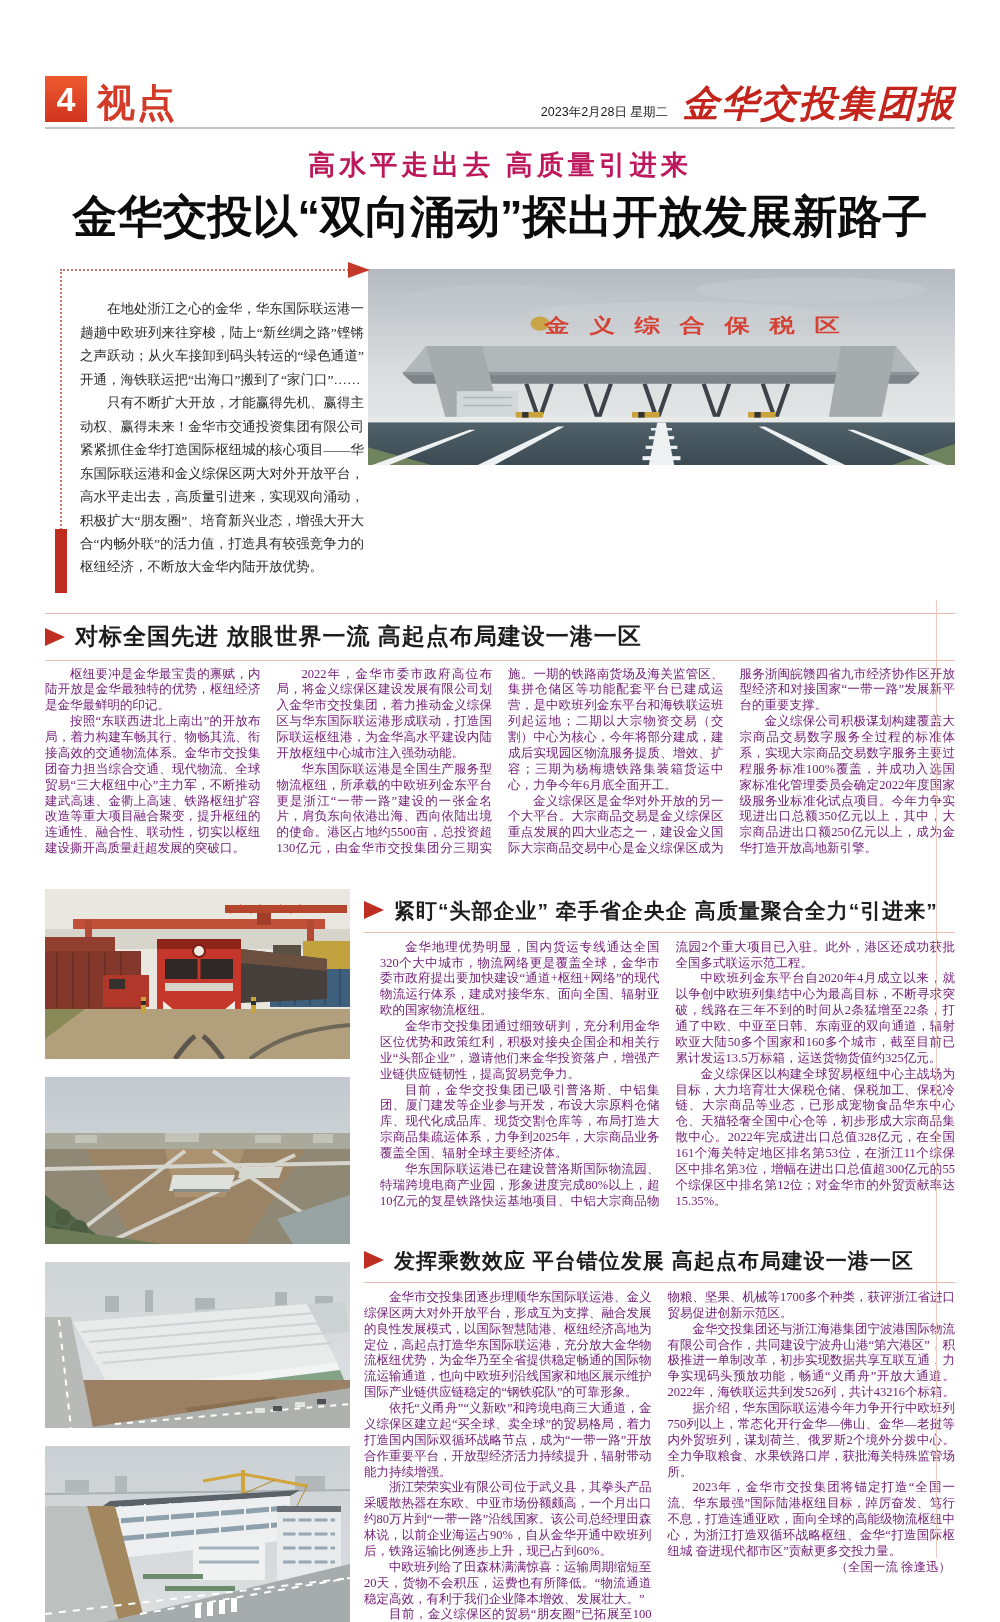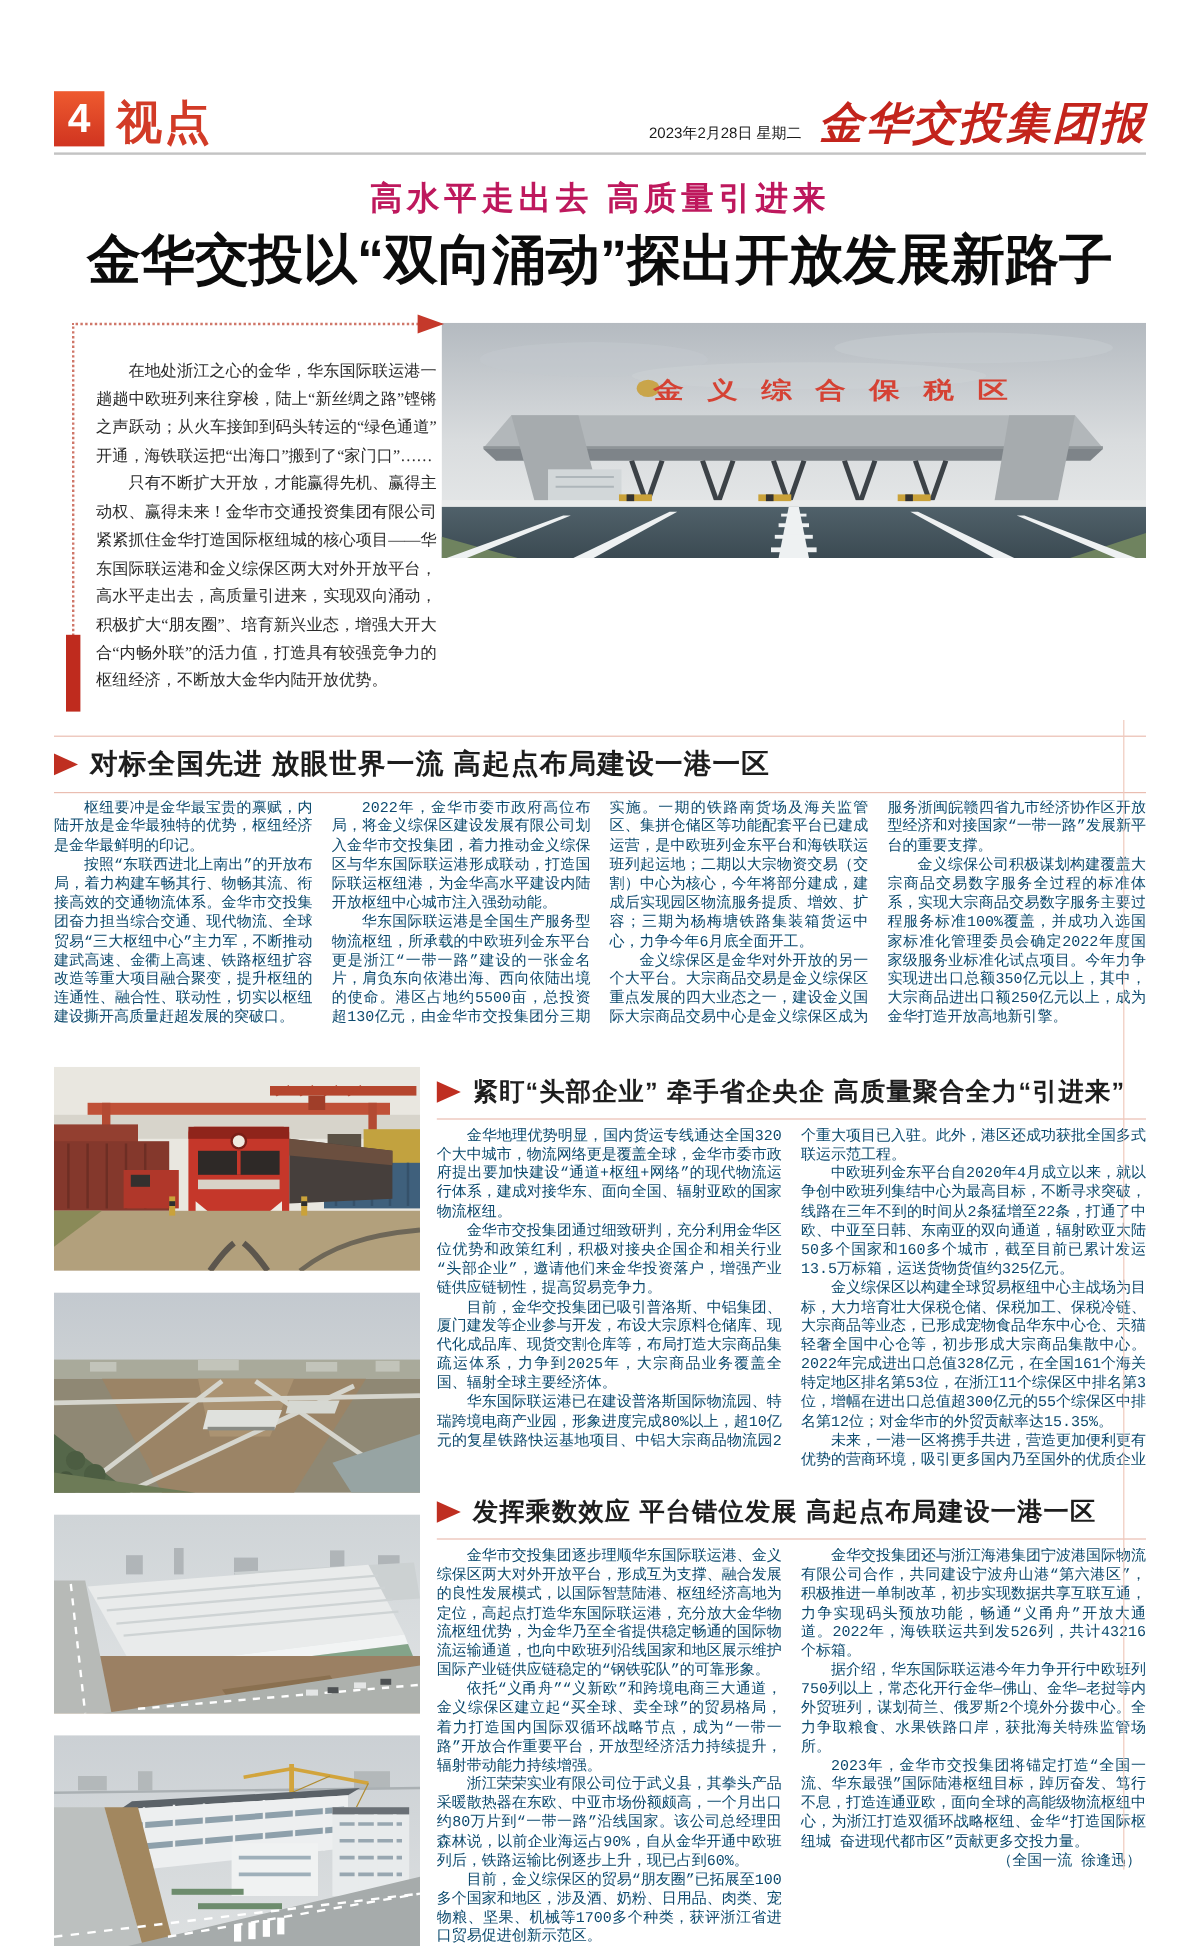--- a/index.html
+++ b/index.html
@@ -50,34 +50,34 @@
   .intro-box p{margin:0;text-indent:2em;text-align:justify;font-size:13.5px;line-height:1.74;color:#2b2b2b;}
   .photo-a{flex:1;height:196px;}
   .photo-a svg,.ph svg{display:block;width:100%;height:100%;}
   
   .pink-rule{height:1px;background:#eabdb1;}
   .sec-head{display:flex;align-items:center;gap:10px;margin:9px 0 9px 0;}
   .sec-head .arrow{flex:none;width:0;height:0;border-left:20px solid #bf2f21;border-top:9px solid transparent;border-bottom:9px solid transparent;}
   .sec-title{font:900 23px/1.2 "Liberation Sans","DejaVu Sans",sans-serif;color:#1d1d1d;letter-spacing:1px;margin:0;}
   .sec-title.small{font-size:21px;}
   .cols{column-gap:16px;column-fill:auto;overflow:hidden;}
-  .cols p{margin:0;text-indent:2em;text-align:justify;font-size:12.5px;line-height:1.27;color:#0c4a6e;font-family:Liberation Mono, monospace;}
+  .cols p{margin:0;text-indent:2em;text-align:justify;font-size:12.5px;line-height:1.27;color:#701a75;}
   
   .section1{margin-top:24px;}
   .s1-body{columns:4;height:206px;margin-top:6px;}
   
   .lower{display:flex;gap:14px;margin-top:16px;}
   .photo-col{width:305px;flex:none;display:flex;flex-direction:column;gap:18px;}
   .ph{width:305px;}
   .ph.train{height:170px;}
   .ph.aerial{height:167px;}
   .ph.warehouse{height:166px;}
   .ph.campus{height:176px;}
   .right-col{flex:1;min-width:0;}
-  .s2-body{columns:2;height:288px;margin-top:7px;}
+  .s2-body{columns:2;height:288px;margin-top:7px;margin-left:16px;}
   .section3{margin-top:20px;}
   .s3-body{columns:2;height:352px;margin-top:7px;}
   .s3-body p:last-child{text-align:right;text-indent:0;padding-right:4px;font-size:12.5px;}
   .edge-rule{position:absolute;left:936px;top:600px;width:1px;height:958px;background:#efcabe;}
 </style>
 </head>
 <body>
 
 <div class="page">
 
@@ -443,20 +443,21 @@
       <div class="section3">
         <div class="sec-head">
           <span class="arrow"></span>
           <h2 class="sec-title small">发挥乘数效应  平台错位发展  高起点布局建设一港一区</h2>
         </div>
         <div class="pink-rule"></div>
         <div class="cols s3-body">
             <p>金华市交投集团逐步理顺华东国际联运港、金义综保区两大对外开放平台，形成互为支撑、融合发展的良性发展模式，以国际智慧陆港、枢纽经济高地为定位，高起点打造华东国际联运港，充分放大金华物流枢纽优势，为金华乃至全省提供稳定畅通的国际物流运输通道，也向中欧班列沿线国家和地区展示维护国际产业链供应链稳定的“钢铁驼队”的可靠形象。</p>
             <p>依托“义甬舟”“义新欧”和跨境电商三大通道，金义综保区建立起“买全球、卖全球”的贸易格局，着力打造国内国际双循环战略节点，成为“一带一路”开放合作重要平台，开放型经济活力持续提升，辐射带动能力持续增强。</p>
             <p>浙江荣荣实业有限公司位于武义县，其拳头产品采暖散热器在东欧、中亚市场份额颇高，一个月出口约80万片到“一带一路”沿线国家。该公司总经理田森林说，以前企业海运占90%，自从金华开通中欧班列后，铁路运输比例逐步上升，现已占到60%。</p>
+            <p>中欧班列给了田森林满满惊喜：运输周期缩短至20天，货物不会积压，运费也有所降低。“物流通道稳定高效，有利于我们企业降本增效、发展壮大。”</p>
             <p>目前，金义综保区的贸易“朋友圈”已拓展至100多个国家和地区，涉及酒、奶粉、日用品、肉类、宠物粮、坚果、机械等1700多个种类，获评浙江省进口贸易促进创新示范区。</p>
             <p>金华交投集团还与浙江海港集团宁波港国际物流有限公司合作，共同建设宁波舟山港“第六港区”，积极推进一单制改革，初步实现数据共享互联互通，力争实现码头预放功能，畅通“义甬舟”开放大通道。2022年，海铁联运共到发526列，共计43216个标箱。</p>
             <p>据介绍，华东国际联运港今年力争开行中欧班列750列以上，常态化开行金华—佛山、金华—老挝等内外贸班列，谋划荷兰、俄罗斯2个境外分拨中心。全力争取粮食、水果铁路口岸，获批海关特殊监管场所。</p>
             <p>2023年，金华市交投集团将锚定打造“全国一流、华东最强”国际陆港枢纽目标，踔厉奋发、笃行不息，打造连通亚欧，面向全球的高能级物流枢纽中心，为浙江打造双循环战略枢纽、金华“打造国际枢纽城 奋进现代都市区”贡献更多交投力量。</p>
             <p>（全国一流 徐逢迅）</p>
           </div>
       </div>
 
     </div>
   </div>

